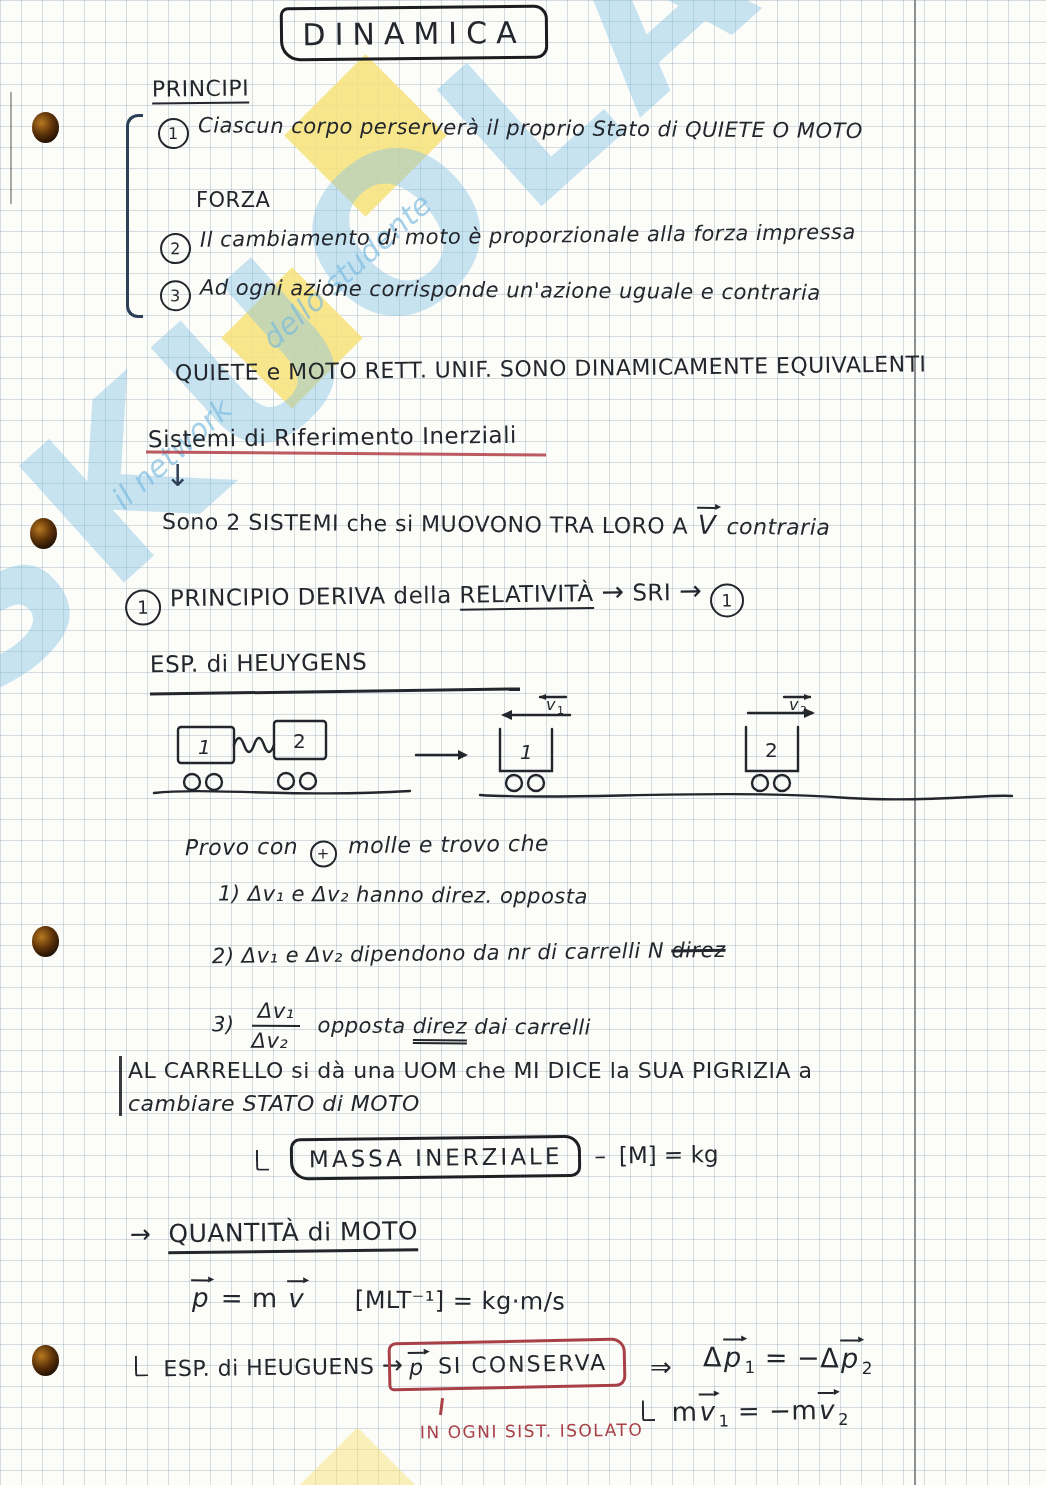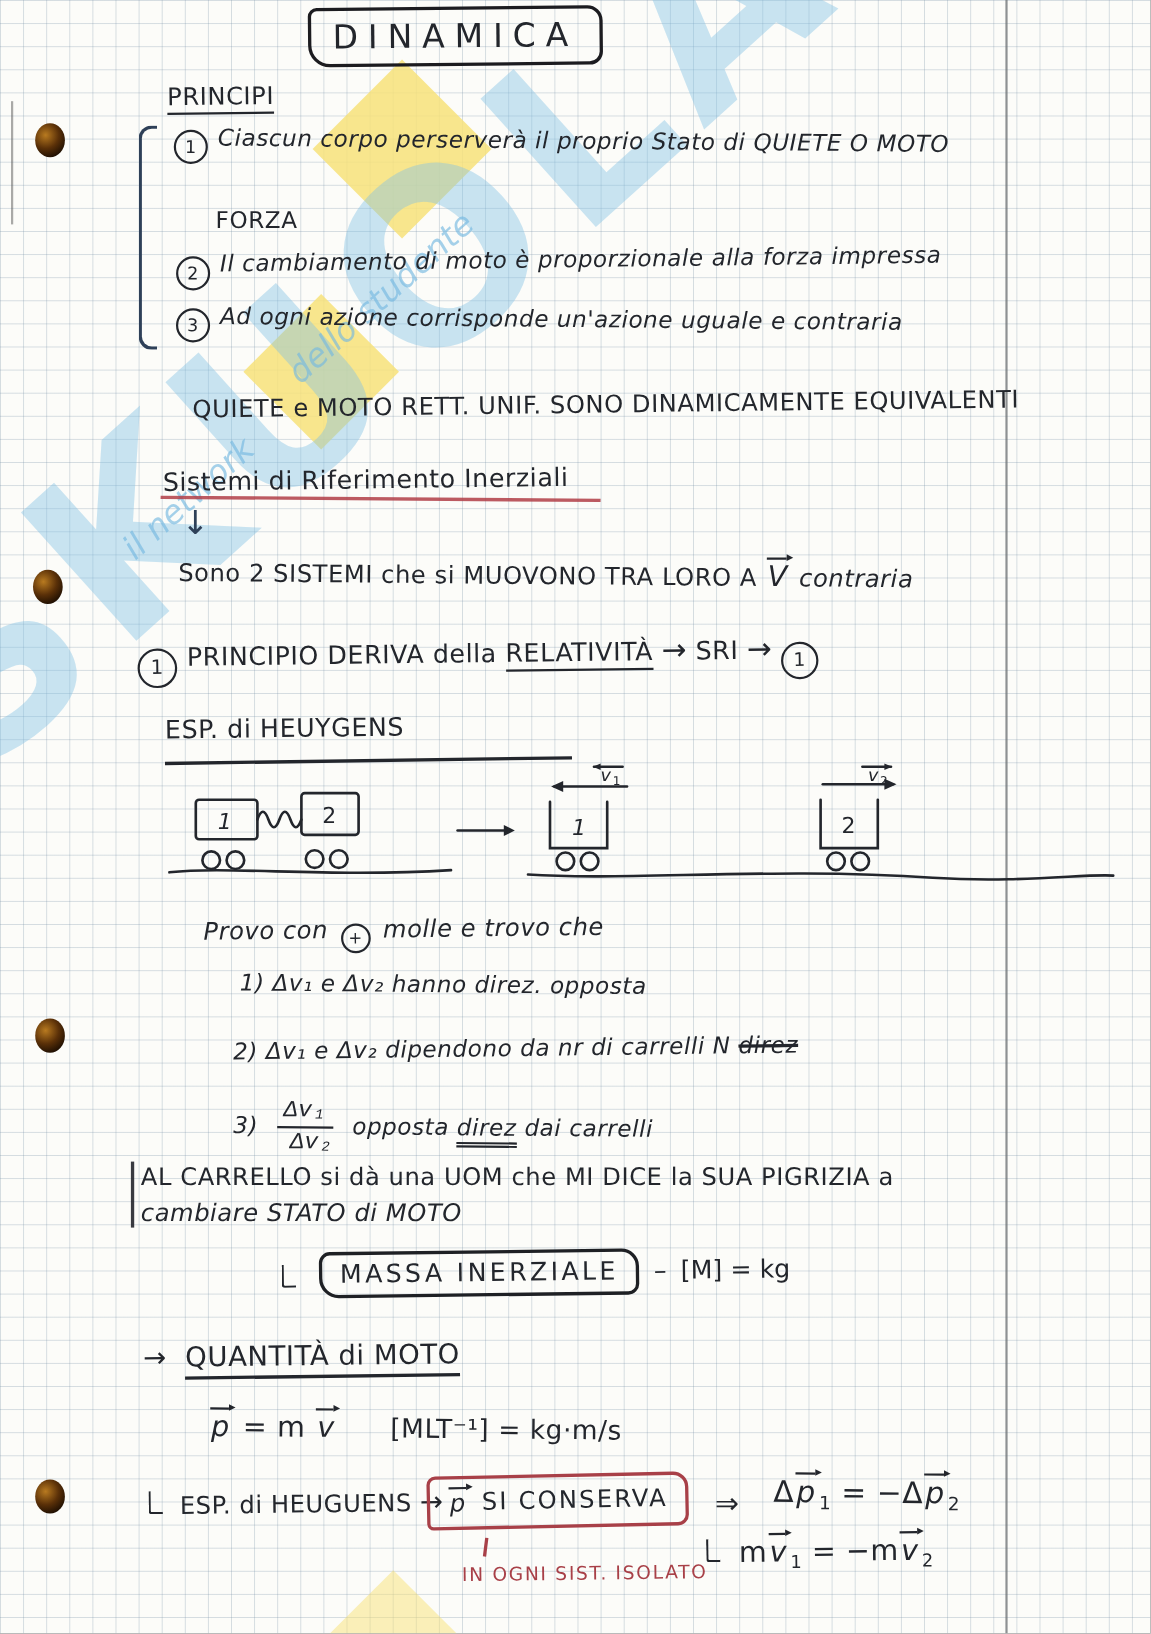--- a/index.html
+++ b/index.html
@@ -41,21 +41,21 @@
   .wm{position:absolute;pointer-events:none;}
   .wm-word{font-size:215px;font-weight:800;letter-spacing:14px;color:rgba(128,192,228,.42);
     transform:rotate(-42deg);transform-origin:left top;white-space:nowrap;}
   .wm-cur{font-size:30px;font-style:italic;color:rgba(116,184,224,.65);
     transform:rotate(-42deg);transform-origin:left top;white-space:nowrap;}
   .wm-diamond{position:absolute;background:rgba(247,226,122,.85);transform:rotate(45deg);}
   .bracket{position:absolute;width:14px;border-left:3px solid #2e4058;border-top:3px solid #2e4058;
     border-bottom:3px solid #2e4058;border-radius:12px 0 0 12px;}
   .bar{position:absolute;background:#23262c;}
   .redline{position:absolute;border-bottom:3px solid rgba(176,61,70,.85);}
-  .frac{display:inline-flex;flex-direction:column;align-items:flex-end;vertical-align:middle;margin:0 10px;font-family:Liberation Mono, monospace;}
+  .frac{display:inline-flex;flex-direction:column;align-items:flex-start;vertical-align:middle;margin:0 10px;}
   .frac .top{border-bottom:2.5px solid currentColor;padding:0 6px 2px;}
   .frac .bot{padding-top:2px;}
   svg text{font-family:"DejaVu Sans",sans-serif;fill:#23262c;}
   .titlebox{display:flex;align-items:center;justify-content:center;border:3px solid #1c1c20;
     border-radius:8px 14px 12px 20px;transform:rotate(-0.6deg);font-size:30px;letter-spacing:9px;}
   .redtick{position:absolute;width:2.5px;height:17px;background:#a84048;transform:rotate(7deg);}
 </style>
 </head>
 <body>
 

